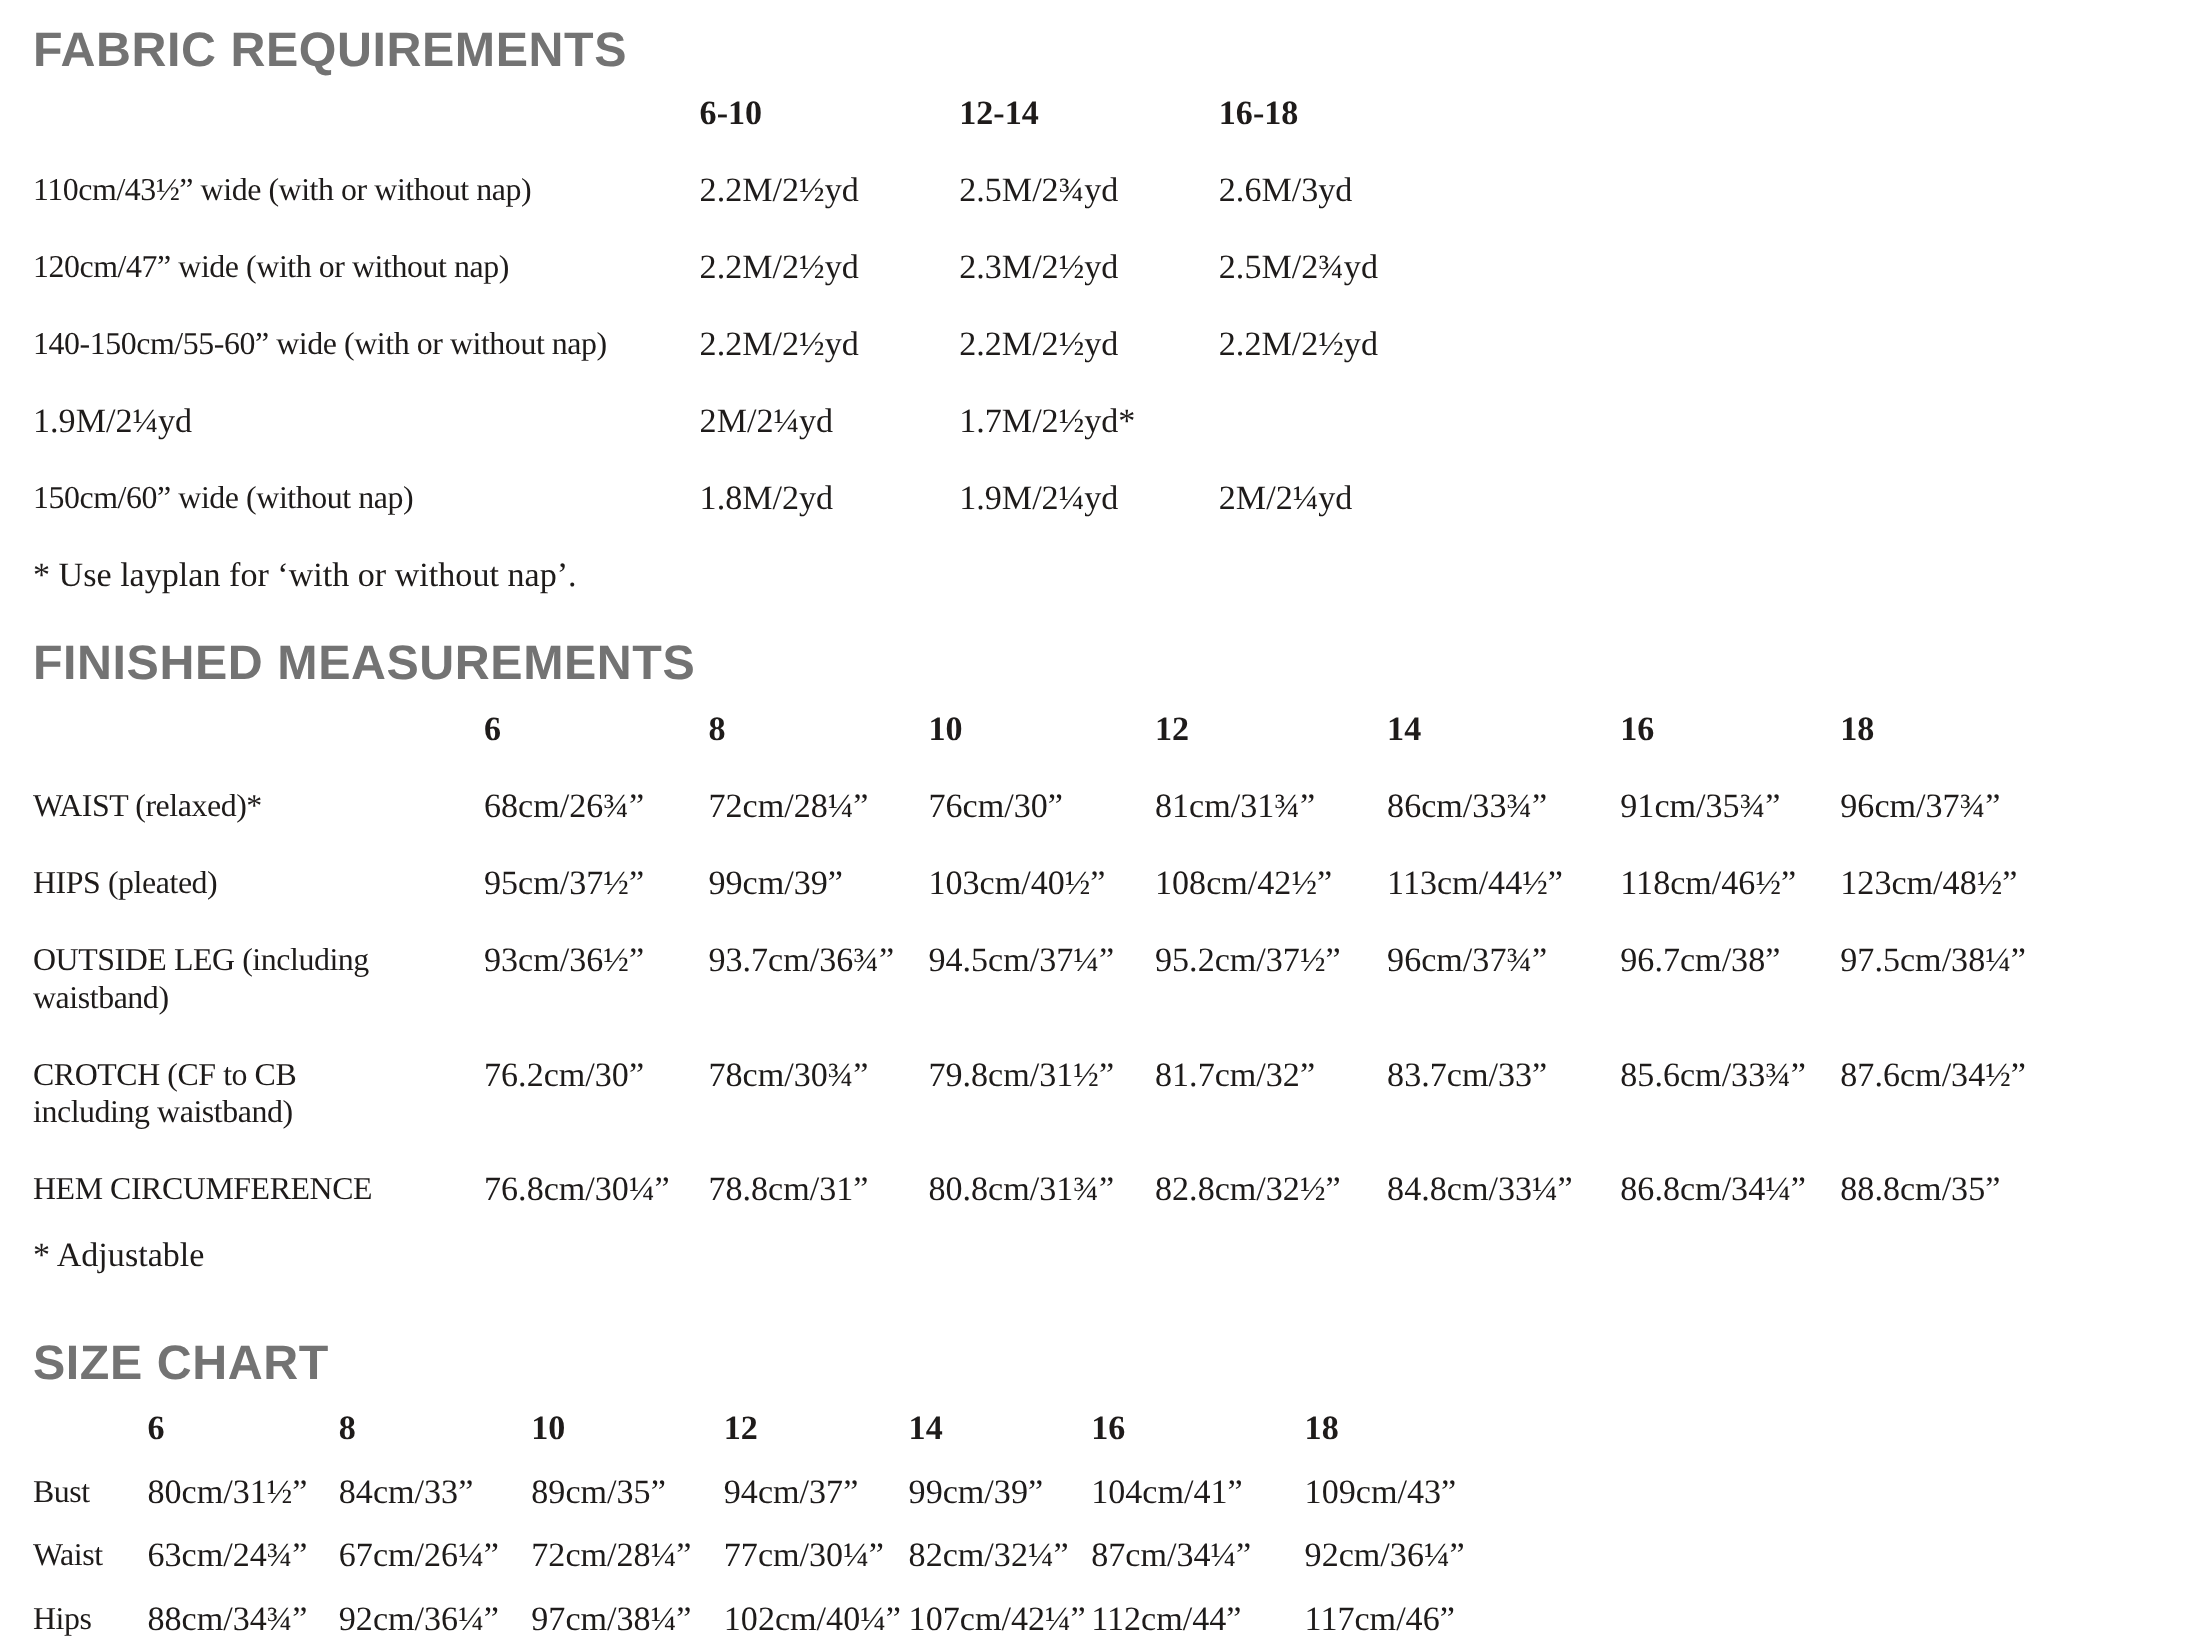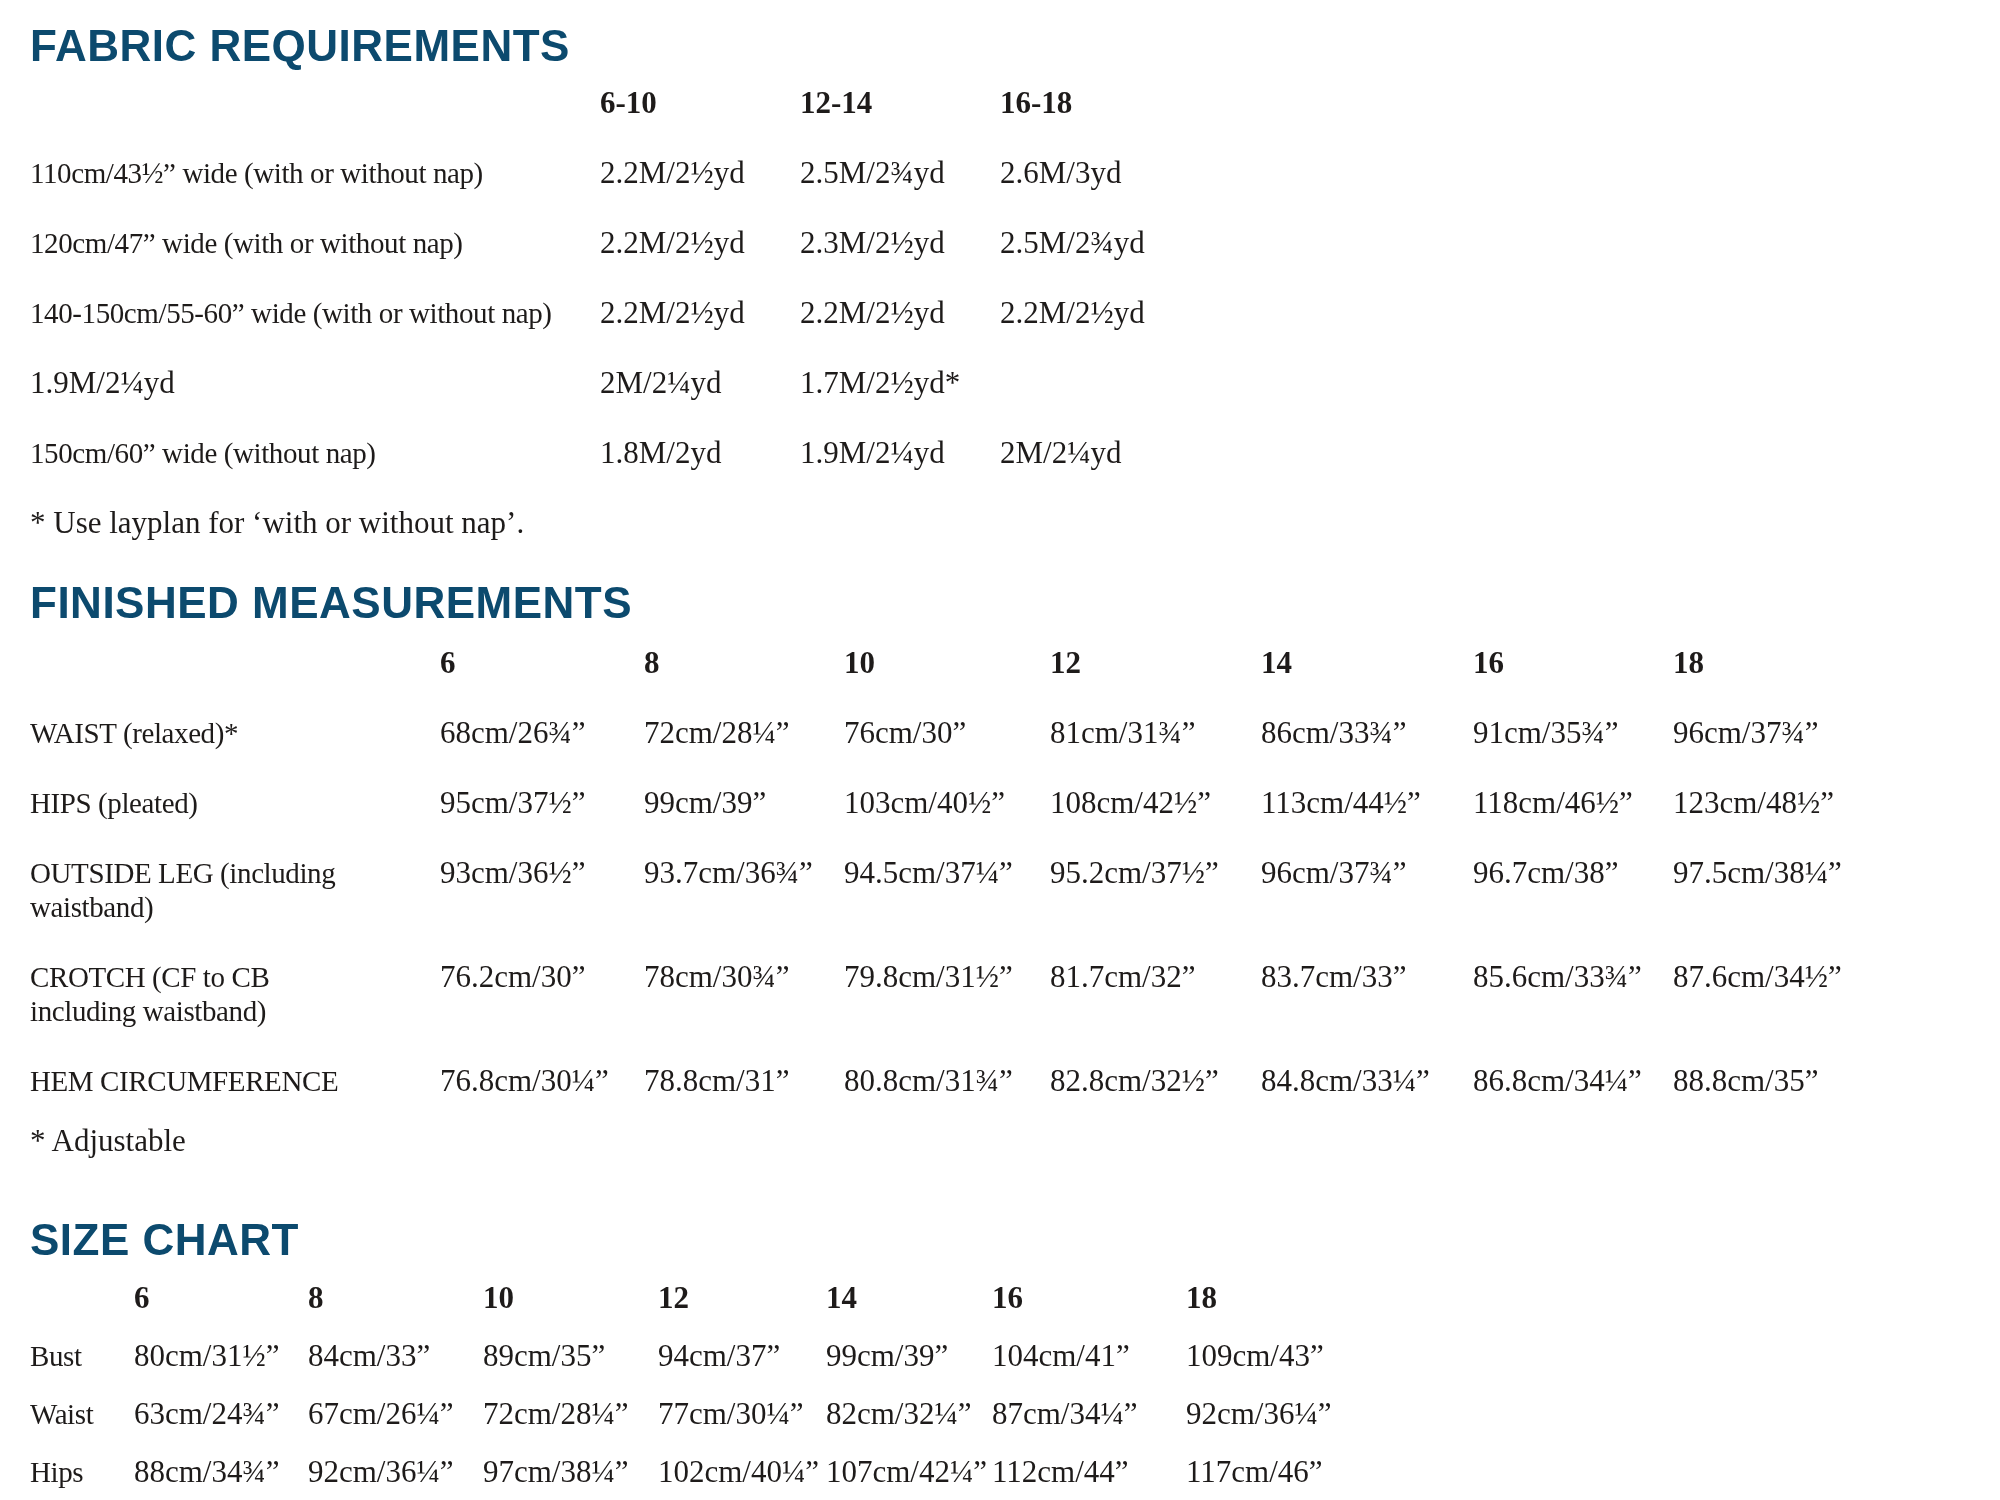--- a/index.html
+++ b/index.html
@@ -10,29 +10,29 @@
     overflow:hidden;
   }
   .page { padding:24px 0 0 30px; }
 
   .section-title {
     font-family:"Liberation Sans", sans-serif;
     font-weight:800;
     font-size:44px;
     line-height:1.0;
     letter-spacing:0.5px;
-    color:#0c4a6e;
+    color:#737373;
     margin:0;
   }
   #title-fabric { margin-top:0; }
   #title-finished { margin-top:41px; }
   #title-size { margin-top:60px; }
 
   .grid { display:grid; align-items:start; }
-  .grid.fr   { grid-template-columns:570px 200px 200px auto; }
+  .grid.fr   { grid-template-columns:570px 200px 200px auto;gap:36px; }
   .grid.fm   { grid-template-columns:410px 204px 200px 206px 211px 212px 200px auto; }
   .grid.sc   { grid-template-columns:104px 174px 175px 175px 168px 166px 194px auto; }
 
   .cell {
     font-size:31px;
     line-height:34px;
     white-space:pre-line;
   }
   .ch { font-weight:bold; }          
   .label { font-weight:normal; font-size:29px; letter-spacing:-0.4px; }

